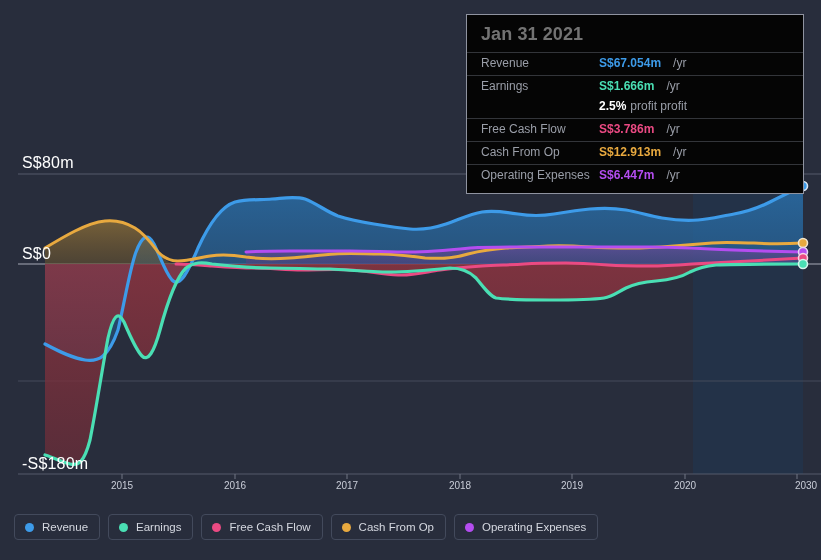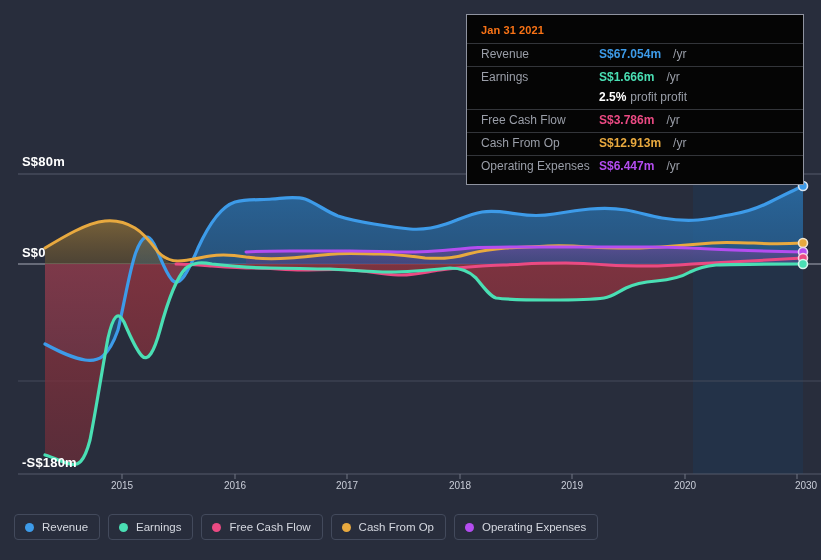--- a/index.html
+++ b/index.html
@@ -32,25 +32,24 @@
   .chart-svg {
     position: absolute;
     left: 0;
     top: 0;
     display: block;
   }
 
   
   .ylabel {
     position: absolute;
-    font-size: 13px;
+    font-size: 16px;
     color: #ffffff;
     letter-spacing: 0.2px;
     white-space: nowrap;
-    font-weight: bold;
   }
   .ylabel-top   { left: 22px; top: 154px; }
   .ylabel-zero  { left: 22px; top: 245px; }
   .ylabel-bot   { left: 22px; top: 455px; }
 
   
   .xlabel {
     position: absolute;
     top: 480px;
     font-size: 10px;
@@ -64,23 +63,23 @@
     position: absolute;
     left: 466px;
     top: 14px;
     width: 338px;
     background: #050505;
     border: 1px solid #8f93a0;
     box-sizing: border-box;
     padding: 8px 0 6px 0;
   }
   .tt-title {
-    font-size: 11px;
+    font-size: 18px;
     font-weight: bold;
-    color: #f97316;
+    color: #737373;
     padding: 1px 14px 7px 14px;
     letter-spacing: 0.1px;
   }
   .tt-row {
     display: flex;
     align-items: baseline;
     padding: 3px 14px 3px 14px;
     border-top: 1px solid #33353a;
     font-size: 12px;
     min-height: 16px;

